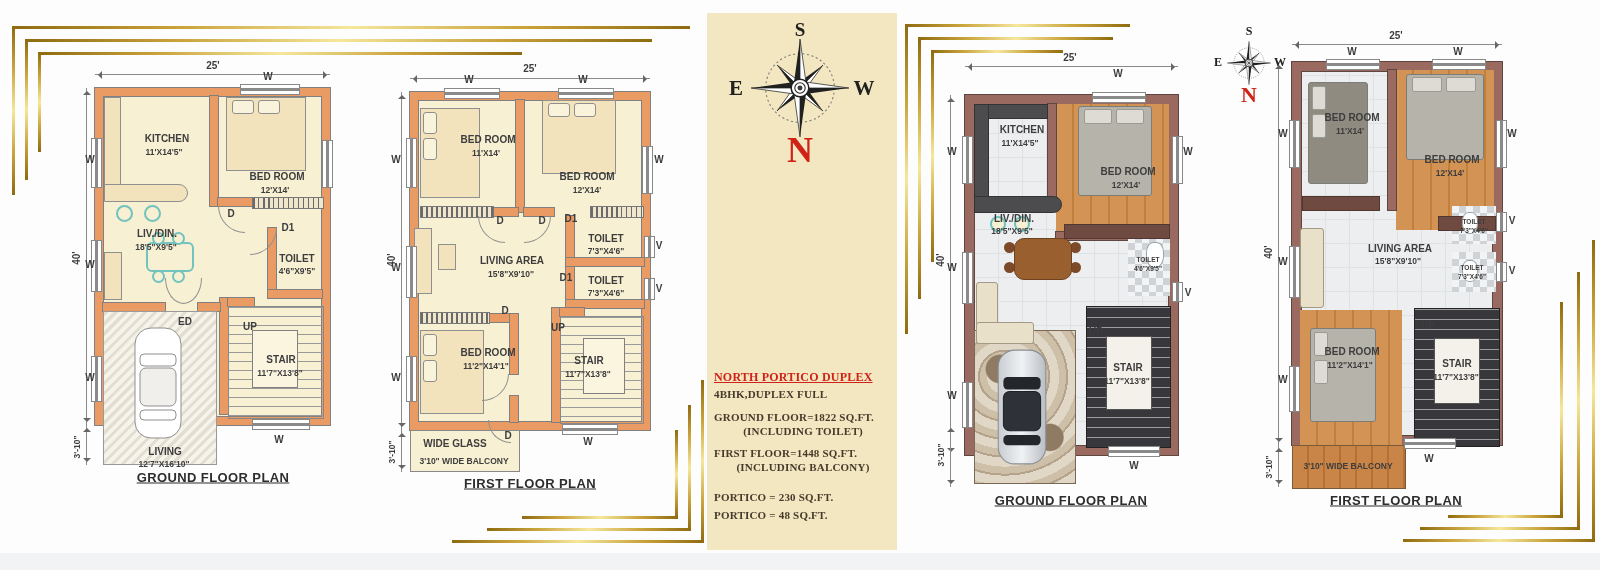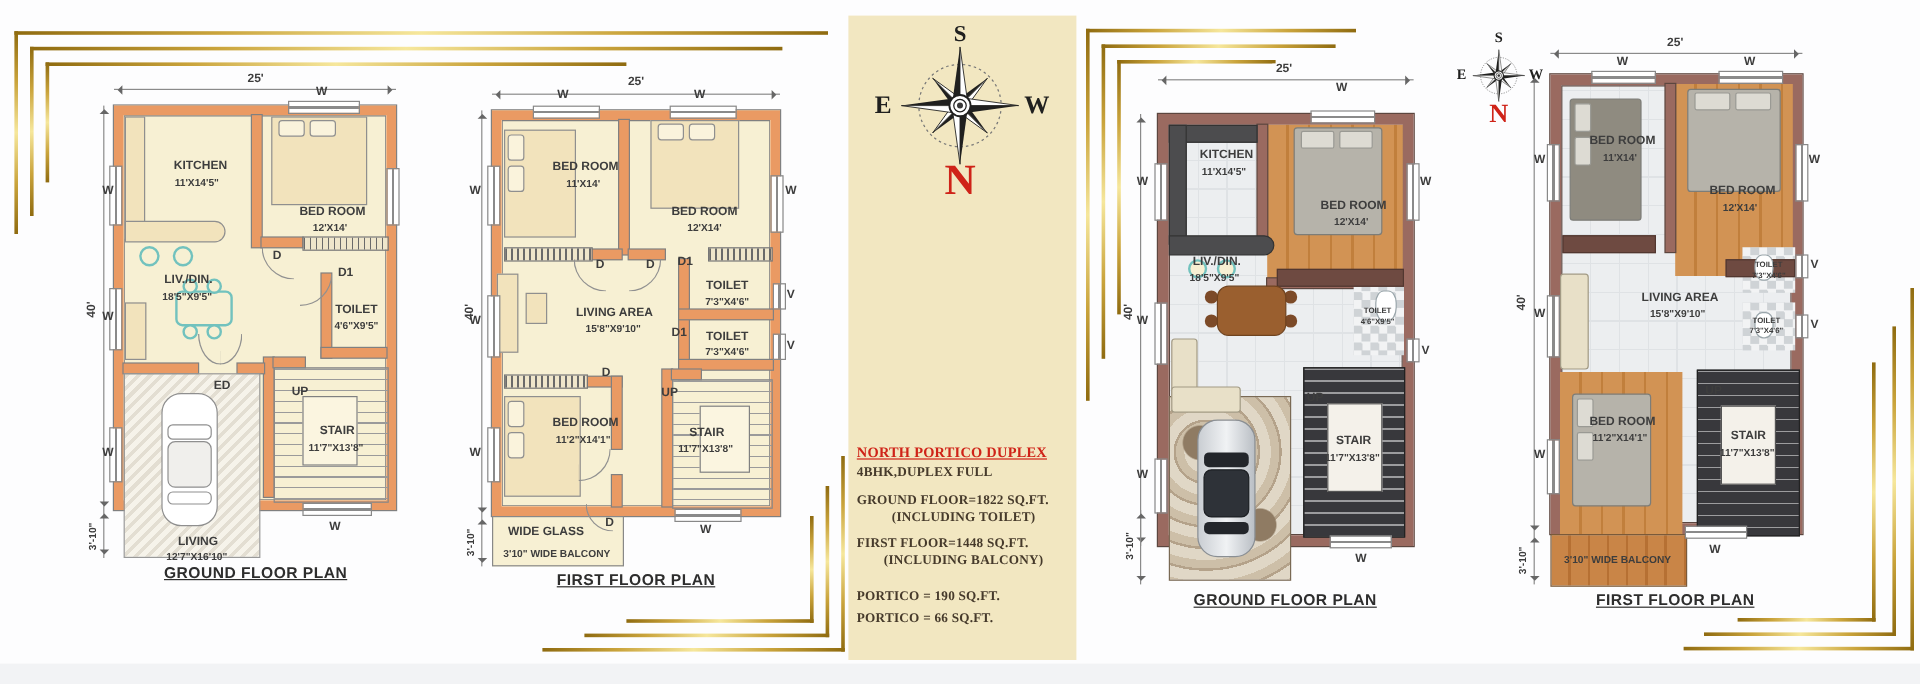--- a/index.html
+++ b/index.html
@@ -304,22 +304,22 @@
   <span class="cn" style="left:864px;top:88px;font-size:21px">W</span>
   <span class="cn red" style="left:800px;top:150px;font-size:36px">N</span>
 
   <div class="info">
     <div class="t">NORTH PORTICO DUPLEX</div>
     <div>4BHK,DUPLEX FULL</div>
     <div class="g">GROUND FLOOR=1822 SQ.FT.</div>
     <div class="c">(INCLUDING TOILET)</div>
     <div class="g">FIRST FLOOR=1448 SQ.FT.</div>
     <div class="c">(INCLUDING BALCONY)</div>
-    <div class="g" style="margin-top:16px">PORTICO = 190 SQ.FT.</div>
-    <div style="margin-top:4px">PORTICO = 66 SQ.FT.</div>
+    <div class="g" style="margin-top:16px">PORTICO = 230 SQ.FT.</div>
+    <div style="margin-top:4px">PORTICO = 48 SQ.FT.</div>
   </div>
 
   <section>
     <div class="dimh" style="left:965px;top:66px;width:213px"></div>
     <span class="lbl bgw" style="left:1070px;top:58px">25'</span>
     <div class="dimv" style="left:950px;top:95px;height:360px"></div>
     <span class="lbl v bgw" style="left:941px;top:260px">40'</span>
     <div class="dimv" style="left:950px;top:425px;height:62px"></div>
     <span class="lbl v sz bgw" style="left:941px;top:455px">3'-10"</span>
 

